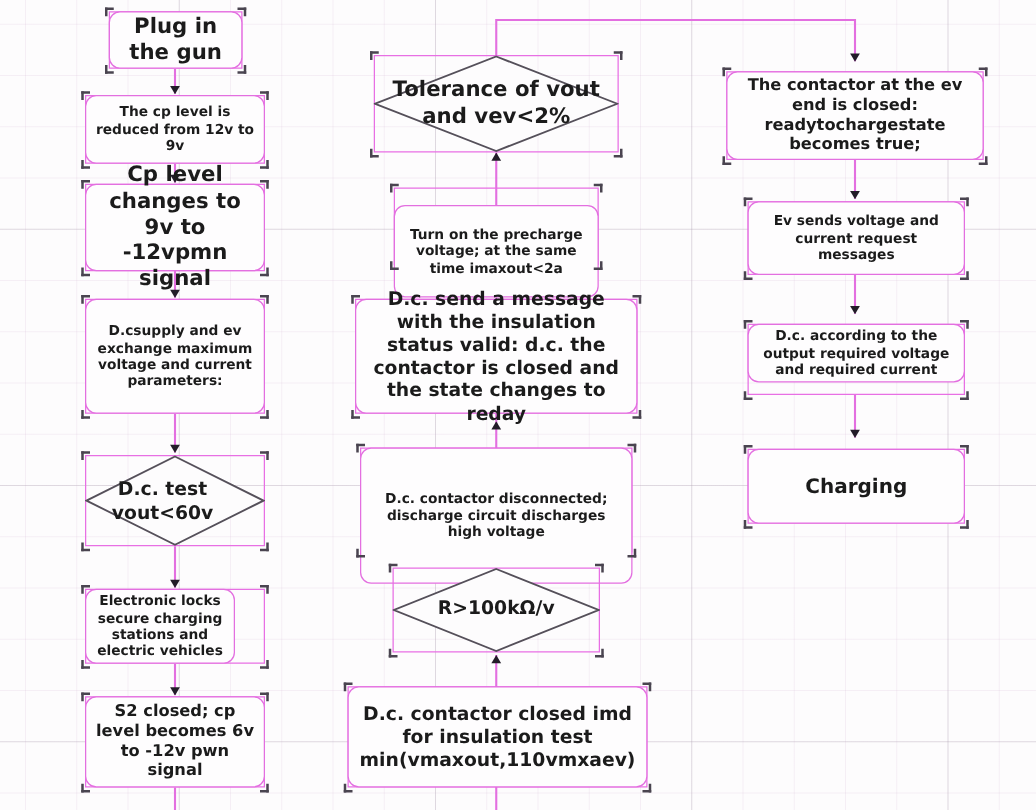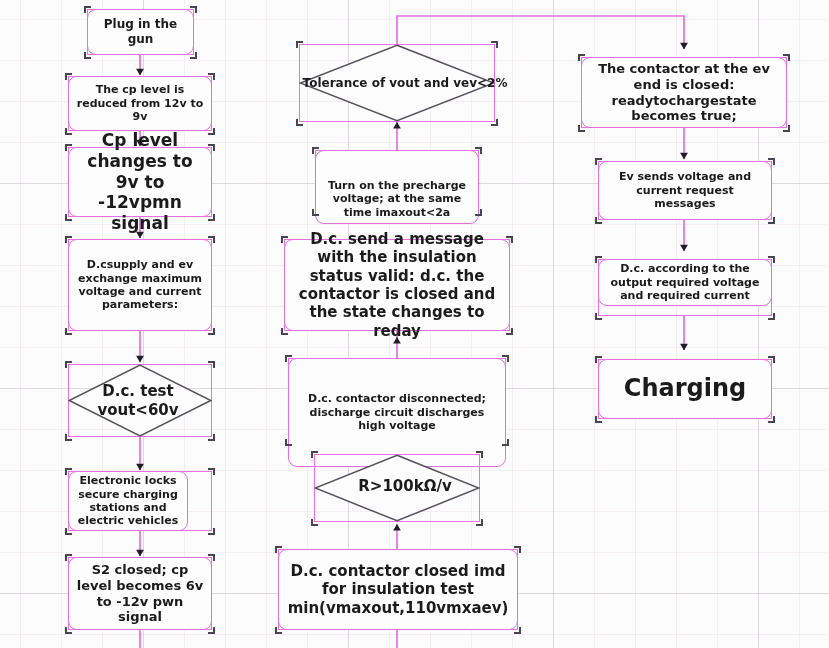--- a/index.html
+++ b/index.html
@@ -85,43 +85,42 @@
   .hnd.tr::before { right:0; top:0; width:7px; height:1.6px; }
   .hnd.tr::after  { right:0; top:0; width:1.6px; height:7px; }
   .hnd.bl::before { left:0; bottom:0; width:7px; height:1.6px; }
   .hnd.bl::after  { left:0; bottom:0; width:1.6px; height:7px; }
   .hnd.br::before { right:0; bottom:0; width:7px; height:1.6px; }
   .hnd.br::after  { right:0; bottom:0; width:1.6px; height:7px; }
 
   
   .dec {
     position: absolute;
-    padding-left: 16px;
   }
   .dec svg { position:absolute; left:0; top:0; }
   .dec .lbl {
     position: absolute;
     left: 0; top: 0;
     width: 100%;
     height: 100%;
     display: flex;
     align-items: center;
     justify-content: center;
     text-align: center;
     color: #1b1b1b;
     font-weight: bold;
     line-height: 1.22;
   }
 
   .t11 { font-size: 11px; }
-  .t12 { font-size: 12px; }
+  .t12 { font-size: 17px; }
   .t13 { font-size: 13px; }
   .t15 { font-size: 15px; }
   .t17 { font-size: 17px; }
-  .t22 { font-size: 24px; }
+  .t22 { font-size: 16px; }
 </style>
 </head>
 <body>
 
 <div id="canvas">
 
   <svg id="wires" viewBox="0 0 829 648" width="829" height="648">
     <defs>
       <marker id="arrD" markerWidth="9" markerHeight="9" refX="4.5" refY="7.2" orient="0" markerUnits="userSpaceOnUse">
         <path d="M0.6,1 L8.4,1 L4.5,7.6 Z" fill="#221c28"></path>
@@ -228,21 +227,21 @@
       <polygon points="98,1.2 194.8,39 98,76.8 1.2,39" fill="#fdfcfd" stroke="#55505a" stroke-width="1.5"></polygon>
     </svg>
     <div class="lbl t12">Tolerance of vout and vev&lt;2%</div>
   </div>
   <div class="hnd tl" style="left:296px; top:41px;"></div>
   <div class="hnd tr" style="left:491px; top:41px;"></div>
   <div class="hnd bl" style="left:296px; top:119px;"></div>
   <div class="hnd br" style="left:491px; top:119px;"></div>
 
   <div class="selbox" style="left:315px; top:150px; width:164px; height:62px;"></div>
-  <div class="node proc t11" style="left:315px; top:150px; width:164px; height:74px;align-items:flex-end;">
+  <div class="node proc t11" style="left:315px; top:164px; width:164px; height:74px;">
     <span>Turn on the precharge voltage; at the same time imaxout&lt;2a</span>
   </div>
   <div class="hnd tl" style="left:312px; top:147px;"></div>
   <div class="hnd tr" style="left:475px; top:147px;"></div>
   <div class="hnd bl" style="left:312px; top:209px;"></div>
   <div class="hnd br" style="left:475px; top:209px;"></div>
 
   <div class="selbox" style="left:284px; top:239px; width:226px; height:92px;"></div>
   <div class="node proc t15" style="left:284px; top:239px; width:226px; height:92px;">
     <span>D.c. send a message with the insulation status valid: d.c. the contactor is closed and the state changes to reday</span>

